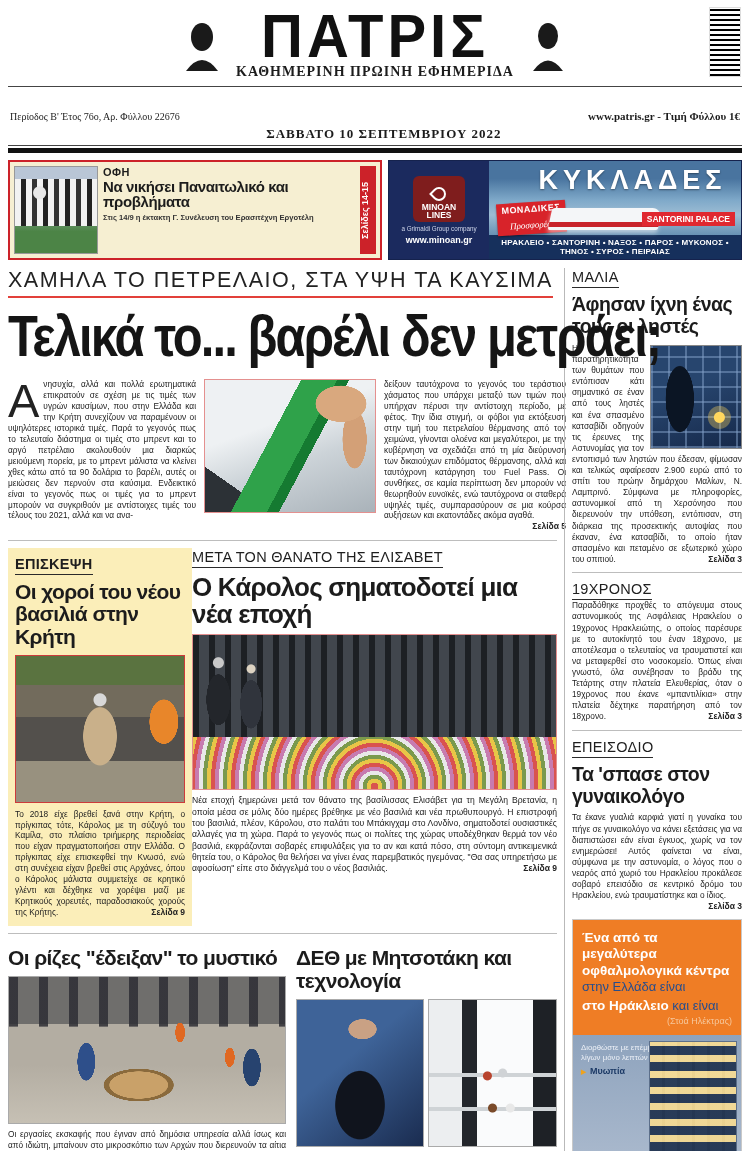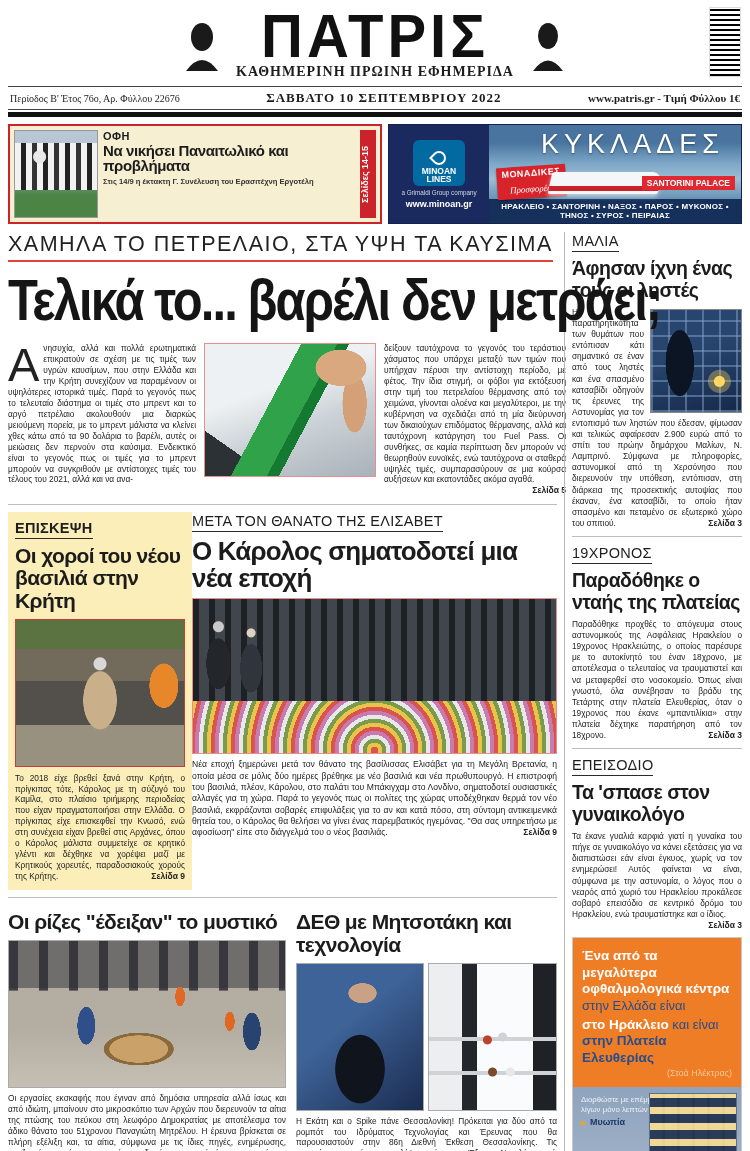--- a/index.html
+++ b/index.html
@@ -15,21 +15,21 @@
                 transform:scaleY(1.05); color:#111; }
   .mast-sub { font-family:Liberation Serif, serif; font-weight:700; font-size:14px;
               letter-spacing:1px; margin-top:2px; }
   .barcode { position:absolute; right:2px; top:2px; width:30px; height:68px;
              background:repeating-linear-gradient(0deg,#000 0 2px,#fff 2px 5px);
              outline:1px solid #ddd; }
   .dateline { display:flex; justify-content:space-between; align-items:center;
               border-top:1px solid #444; border-bottom:1px solid #444;
               margin-top:6px; padding:3px 2px; font-family:"Liberation Serif", serif; }
   .dateline .dl { font-size:10px; }
-  .dateline .dc { font-size:13px; font-weight:700; letter-spacing:1px; }
+  .dateline .dc { font-size:13px; font-weight:700; letter-spacing:1px;margin-top:36px; }
   .dateline .dr { font-size:11px; font-weight:700; }
   .blackbar { height:5px; background:#111; margin-top:2px; }
 
   
   .teaser-band { display:flex; gap:6px; margin:7px 0 8px; }
   .teaser-box { width:374px; background:#f6efd2; border:2px solid #cc2229; display:flex; padding:4px; gap:5px; }
   .teaser { flex:1; display:flex; gap:5px; }
   .tz-photo { width:84px; height:88px; flex:none; border:1px solid #999; }
   .ph-football { background:
       radial-gradient(circle 8px at 30% 30%, #e8e8e8 0 6px, transparent 7px),
@@ -45,29 +45,29 @@
   .tz-kicker { font-size:11px; font-weight:700; letter-spacing:.5px; }
   .tz-title { font-size:15px; font-weight:700; line-height:1.02; letter-spacing:-.4px; margin-top:1px; }
   .tz-sub { font-size:7.6px; font-weight:700; color:#333; margin-top:3px; line-height:1.2; }
   .tz-pages { flex:none; width:16px; background:#cc2229; color:#fff; font-size:9px; font-weight:700;
               writing-mode:vertical-rl; transform:rotate(180deg); text-align:center; padding:3px 0; }
 
   
   .minoan { flex:1; display:flex; border:1px solid #15224d; }
   .mn-left { width:100px; flex:none; background:#1b2a5e; color:#fff; display:flex; flex-direction:column;
              align-items:center; justify-content:center; gap:3px; padding:4px; }
-  .mn-logo { width:52px; height:46px; background:#0369a1; border-radius:6px; color:#fff; display:flex;
+  .mn-logo { width:52px; height:46px; background:#7f1d1d; border-radius:6px; color:#fff; display:flex;
              flex-direction:column; align-items:center; justify-content:flex-end; padding:2px; }
   .mn-fig { width:14px; height:14px; border:2px solid #fff; border-radius:50% 50% 50% 0; transform:rotate(45deg); margin-bottom:2px; }
   .mn-logo-txt { font-size:8.5px; font-weight:700; line-height:1; text-align:center; }
   .mn-group { font-size:6.3px; color:#cfd6ea; }
   .mn-site { font-size:9px; font-weight:700; }
   .mn-right { flex:1; display:flex; flex-direction:column; position:relative;
               background:linear-gradient(#49749f 0 18%, #7fa9c9 40%, #9dbdd4 55%, #5d89ae 80%, #3c648c); }
-  .mn-head { text-align:center; color:#fff; font-size:27px; font-weight:400; letter-spacing:5px;
+  .mn-head { text-align:center; color:#fff; font-size:27px; font-weight:700; letter-spacing:5px;
              text-shadow:0 1px 2px rgba(0,0,0,.4); margin-top:4px;margin-left:35px; }
   .mn-mid { flex:1; position:relative; }
   .mn-offer { position:absolute; left:8px; top:6px; background:#d8232a; color:#fff; padding:2px 5px;
               transform:rotate(-4deg); text-align:center; box-shadow:0 1px 2px rgba(0,0,0,.4); }
   .mn-offer b { font-size:9px; letter-spacing:.5px; display:block; }
   .mn-offer i { font-size:9px; font-family:"Liberation Serif", serif; }
   .mn-ship { position:absolute; left:46%; top:12px; width:110px; height:22px; background:#f4f6f8;
              border-radius:3px 10px 2px 2px; transform:translateX(-50%) skewX(-12deg); box-shadow:0 3px 4px rgba(255,255,255,.5); }
   .mn-ship:before { content:""; position:absolute; left:0; bottom:3px; width:100%; height:5px; background:#c8232a; }
   .mn-badge { position:absolute; right:6px; top:16px; background:#e02830; color:#fff; font-size:8.5px;
@@ -317,39 +317,37 @@
         <div class="clearfix">
           <div class="ph-malia"></div>
           <p class="rail-body"><span>Η παρατηρητικότητα των θυμάτων που εντόπισαν κάτι σημαντικό σε έναν από τους ληστές και ένα σπασμένο κατσαβίδι οδηγούν τις έρευνες της Αστυνομίας για τον εντοπισμό των ληστών που έδεσαν, φίμωσαν και τελικώς αφαίρεσαν 2.900 ευρώ από το σπίτι του πρώην δημάρχου Μαλίων, Ν. Λαμπρινό. Σύμφωνα με πληροφορίες, αστυνομικοί από τη Χερσόνησο που διερευνούν την υπόθεση, εντόπισαν, στη διάρκεια της προσεκτικής αυτοψίας που έκαναν, ένα κατσαβίδι, το οποίο ήταν σπασμένο και πεταμένο σε εξωτερικό χώρο του σπιτιού.</span> <span class="pref">Σελίδα 3</span></p>
         </div>
       </section>
 
       <div class="hr"></div>
 
       <section class="rail-art">
         <span class="kick">19ΧΡΟΝΟΣ</span>
-        <h2 class="hl-rail">Παραδόθηκε ο νταής της πλατείας</h2>
         <p class="rail-body clearfix"><span>Παραδόθηκε προχθές το απόγευμα στους αστυνομικούς της Ασφάλειας Ηρακλείου ο 19χρονος Ηρακλειώτης, ο οποίος παρέσυρε με το αυτοκίνητό του έναν 18χρονο, με αποτέλεσμα ο τελευταίος να τραυματιστεί και να μεταφερθεί στο νοσοκομείο. Όπως είναι γνωστό, όλα συνέβησαν το βράδυ της Τετάρτης στην πλατεία Ελευθερίας, όταν ο 19χρονος που έκανε «μπαντιλίκια» στην πλατεία δέχτηκε παρατήρηση από τον 18χρονο.</span> <span class="pref">Σελίδα 3</span></p>
       </section>
 
       <div class="hr"></div>
 
       <section class="rail-art">
         <span class="kick">ΕΠΕΙΣΟΔΙΟ</span>
         <h2 class="hl-rail">Τα 'σπασε στον γυναικολόγο</h2>
         <p class="rail-body clearfix"><span>Τα έκανε γυαλιά καρφιά γιατί η γυναίκα του πήγε σε γυναικολόγο να κάνει εξετάσεις για να διαπιστώσει εάν είναι έγκυος, χωρίς να τον ενημερώσει! Αυτός φαίνεται να είναι, σύμφωνα με την αστυνομία, ο λόγος που ο νεαρός από χωριό του Ηρακλείου προκάλεσε σοβαρό επεισόδιο σε κεντρικό δρόμο του Ηρακλείου, ενώ τραυματίστηκε και ο ίδιος.</span> <span class="pref">Σελίδα 3</span></p>
       </section>
 
       <section class="emm">
         <div class="emm-top">
           <div class="w">Ένα από τα μεγαλύτερα</div>
           <div class="w">οφθαλμολογικά κέντρα</div>
           <div class="b">στην Ελλάδα είναι</div>
           <div class="mix"><b>στο Ηράκλειο</b><span class="b"> και είναι</span></div>
-          <div class="bb">στην Πλατεία Ελευθερίας</div>
           <div class="note">(Στοά Ηλέκτρας)</div>
         </div>
         <div class="emm-mid">
           <div class="emm-build"></div>
           <div class="emm-intro">Διορθώστε με επέμβαση λίγων μόνο λεπτών :</div>
           <ul>
             <li>Μυωπία</li>
 
           </ul>
 

